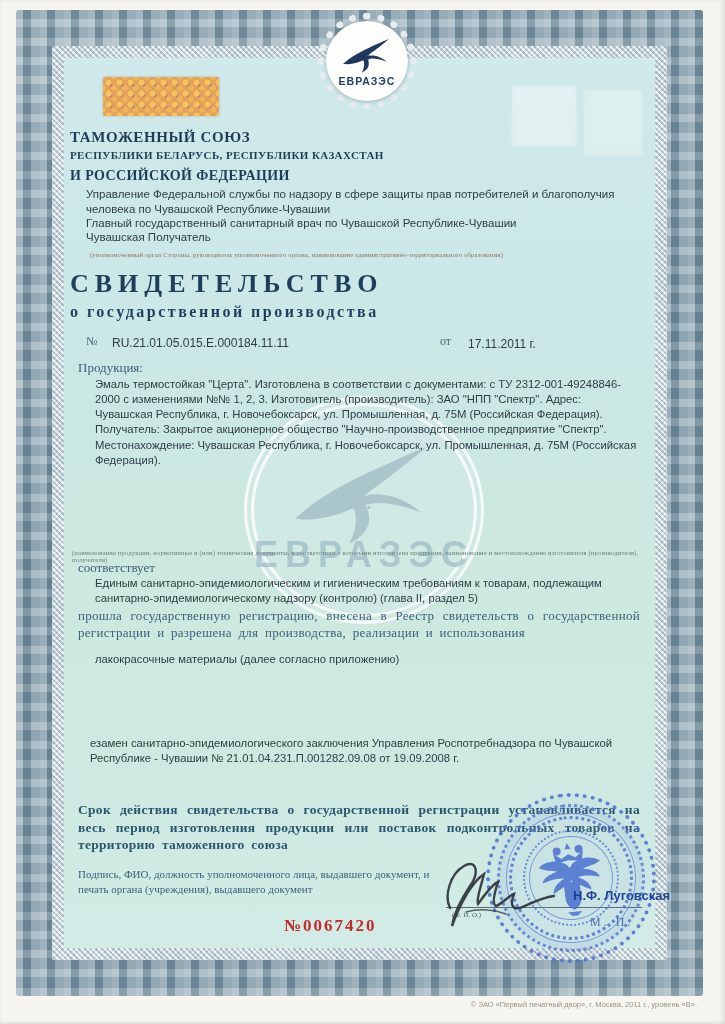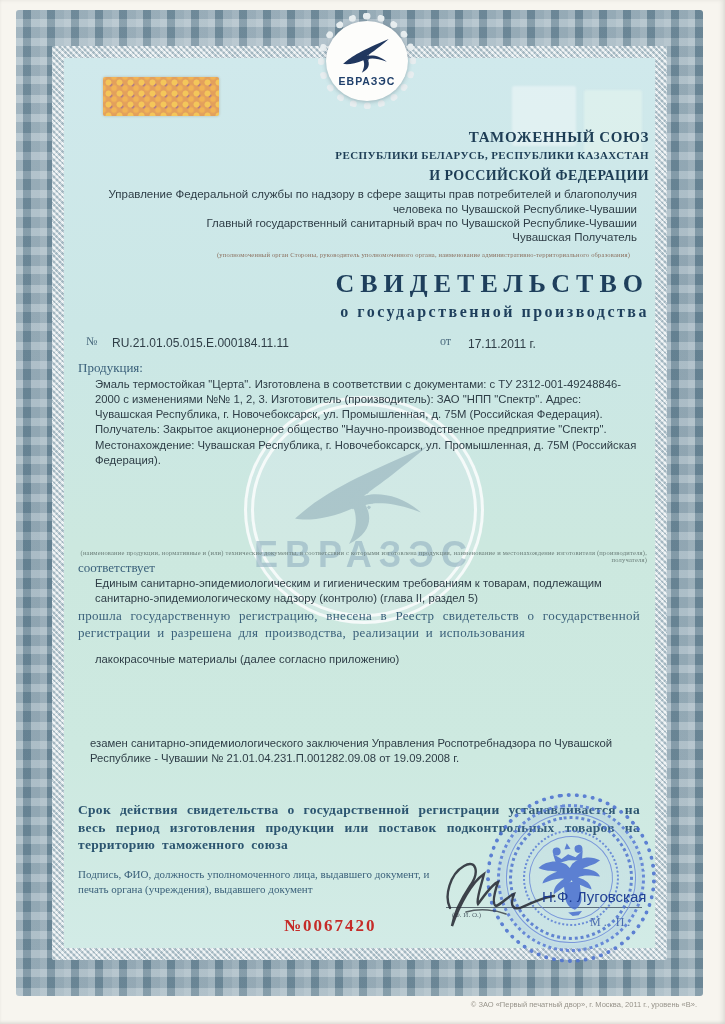--- a/index.html
+++ b/index.html
@@ -50,21 +50,21 @@
   
   .watermark { position:absolute; left:244px; top:396px; width:240px; height:228px; border-radius:50%;
     border:10px double rgba(250,253,253,.85); background:rgba(222,236,239,.30);
     display:flex; flex-direction:column; align-items:center; justify-content:center; z-index:1; }
   .watermark svg { width:150px; height:110px; opacity:.45; margin-top:-6px; }
   .watermark-label { font-family:"Liberation Sans",sans-serif; font-size:36px; font-weight:bold;
     color:#97b6c4; letter-spacing:7px; opacity:.65; margin-top:-14px; }
 
   
   .tx { position:absolute; z-index:3; }
-  .center { text-align:right; }
+  .center { text-align:left; }
   .serif-head { color:#1d3d55; font-weight:bold; }
   .form-serif { color:#3a607a; }
   .fill-sans { font-family:"Liberation Sans",sans-serif; color:#2e3d46; font-weight:400; }
   .caption { font-size:6.5px; letter-spacing:.2px; }
   .just { text-align:justify; text-align-last:left; word-spacing:3px; letter-spacing:.3px; }
 
   .h-line1 { left:70px; right:76px; top:129px; font-size:15px; letter-spacing:.6px; }
   .h-line2 { left:70px; right:76px; top:149px; font-size:11px; letter-spacing:.4px; }
   .h-line3 { left:70px; right:76px; top:168px; font-size:14px; letter-spacing:.4px; }
   .h-auth1 { left:86px; right:88px; top:187px; font-size:11.5px; line-height:1.28; }
@@ -93,21 +93,21 @@
   .basis-text { left:78px; top:684px; width:562px; font-size:13px; line-height:1.3; }
   .basis-details { left:90px; top:736px; width:575px; font-size:11.3px; line-height:1.34; }
 
   .validity { left:78px; top:801px; width:562px; font-size:13.5px; line-height:1.3; color:#2c5570; font-weight:bold; }
 
   .sign-cap { left:78px; top:867px; width:352px; font-size:11px; line-height:1.4; }
 
   .sig-line { position:absolute; left:446px; top:907px; width:196px; border-top:1px solid #5a6a72; z-index:4; }
   .sig-fio { left:452px; top:911px; font-size:7px; color:#55656e; z-index:4; }
   .signature { position:absolute; left:436px; top:838px; width:126px; height:96px; z-index:7; }
-  .sign-name { left:542px; top:888px; font-family:"Liberation Sans",sans-serif; font-size:15px; font-weight:normal;
+  .sign-name { left:573px; top:888px; font-family:"Liberation Sans",sans-serif; font-size:13px; font-weight:bold;
     color:#16368e; z-index:8; opacity:.92; }
   .stamp-mp { left:590px; top:915px; font-size:12px; color:#2c4fa0; letter-spacing:3px; z-index:6; opacity:.8; }
 
   .serial { left:284px; top:916px; font-size:17px; font-weight:bold; color:#c52b28; letter-spacing:2px; z-index:3; }
 
   .footer { left:0; right:28px; top:1000px; text-align:right; font-family:"Liberation Sans",sans-serif;
     font-size:7.5px; color:#97938a; z-index:2; }
 
   
   .stamp { position:absolute; left:486px; top:793px; width:170px; height:170px; border-radius:50%;

